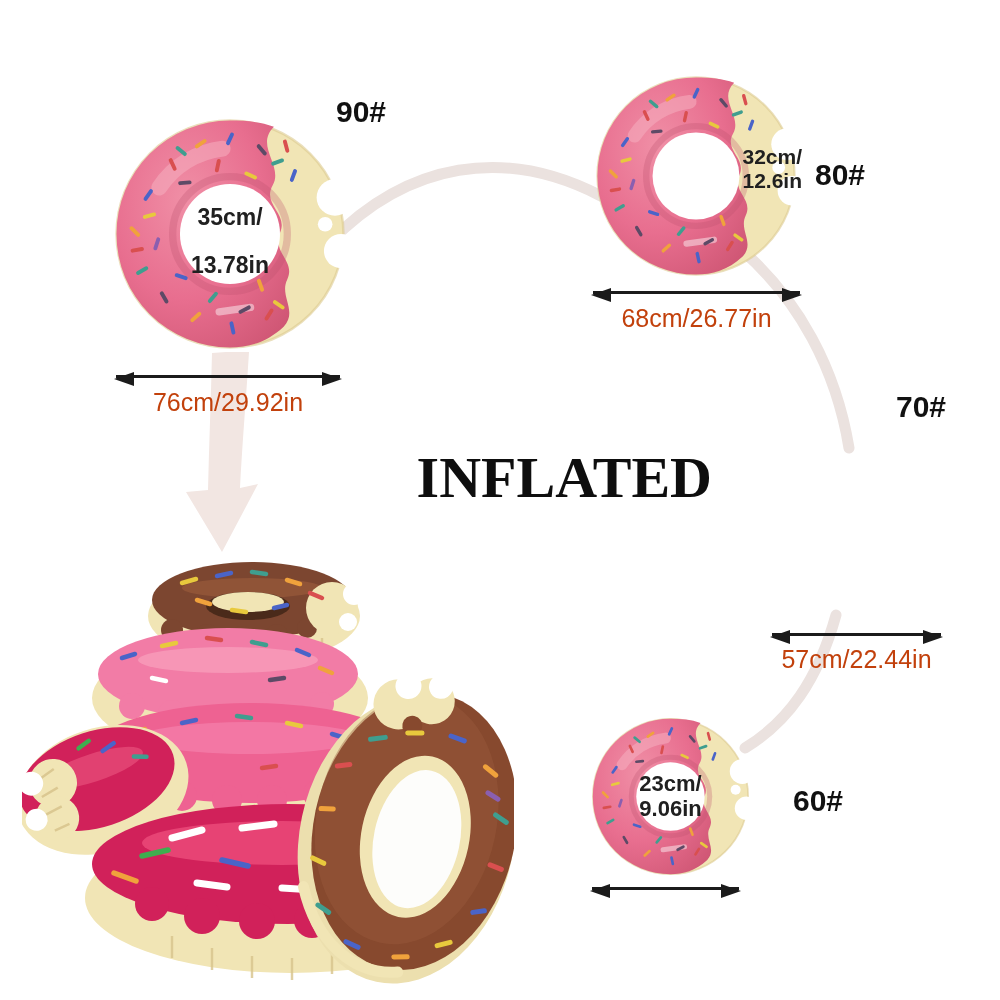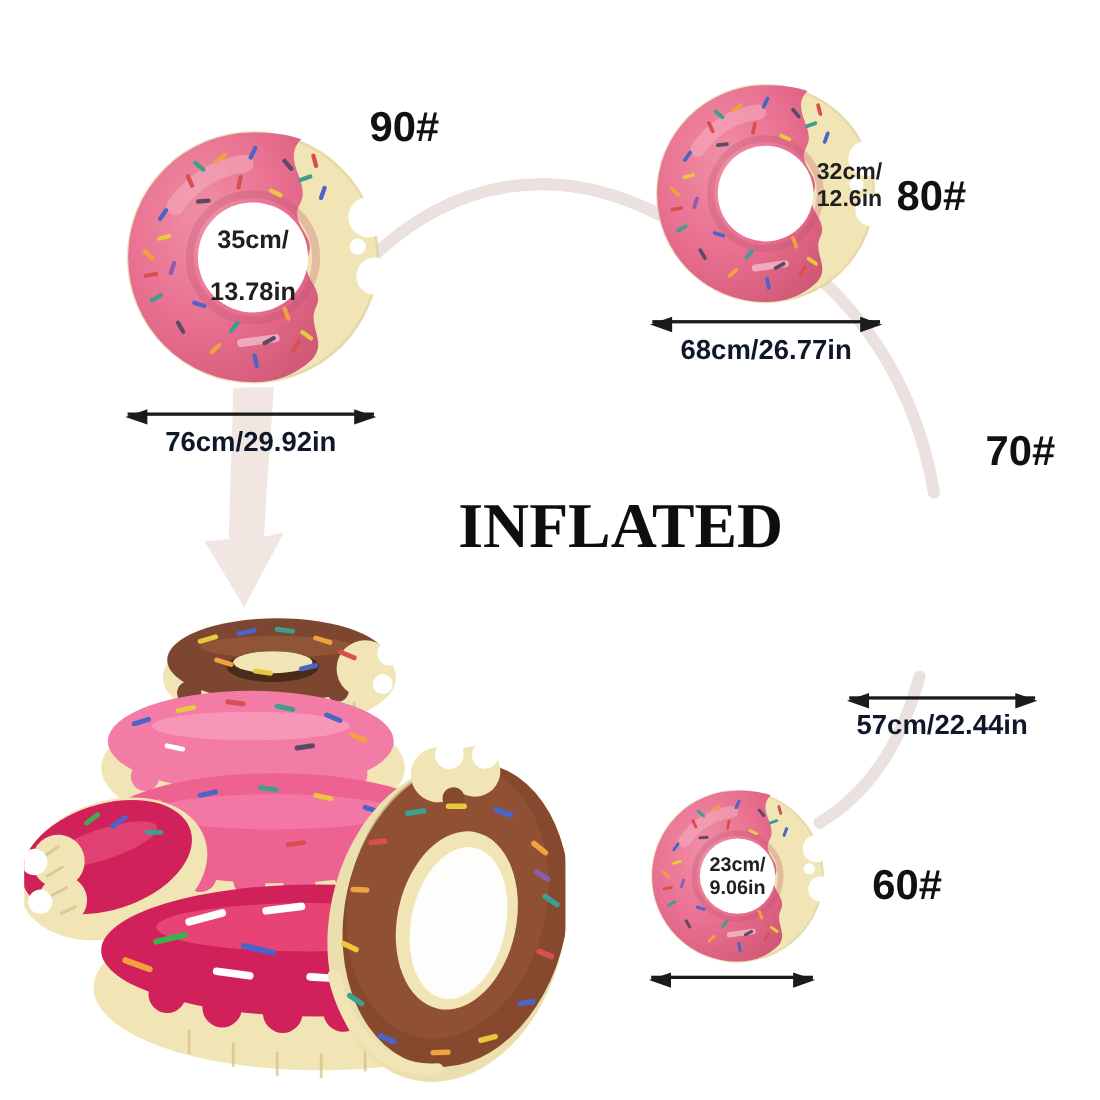--- a/index.html
+++ b/index.html
@@ -7,28 +7,28 @@
           font-family:"Liberation Sans",sans-serif;color:#1a1a1a;}
   .abs{position:absolute;}
   svg{display:block;}
   .donut-box{position:absolute;}
   .donut-box svg{width:100%;height:100%;}
   .hole-label{position:absolute;inset:0;display:flex;flex-direction:column;align-items:center;
               justify-content:center;font-weight:bold;text-align:center;line-height:1.12;color:#202020;}
   .d90 .hole-label{font-size:23px;padding-top:16px;gap:22px;}
   .d80 .hole-label{font-size:21px;padding-bottom:14px;align-items:flex-end;}
   .d70 .hole-label{font-size:19px;}
-  .d60 .hole-label{font-size:18px;}
-  .size-tag{position:absolute;font-weight:bold;font-size:38px;color:#111;}
+  .d60 .hole-label{font-size:22px;}
+  .size-tag{position:absolute;font-weight:bold;font-size:30px;color:#111;}
   .dim-arrow{position:absolute;height:0;border-top:3px solid #1b1b1b;}
   .dim-arrow::before,.dim-arrow::after{content:"";position:absolute;top:-6px;width:0;height:0;
       border-top:7.5px solid transparent;border-bottom:7.5px solid transparent;}
   .dim-arrow::before{left:-2px;border-right:20px solid #1b1b1b;}
   .dim-arrow::after{right:-2px;border-left:20px solid #1b1b1b;}
-  .dim-label{position:absolute;font-weight:bold;font-size:25px;color:#0f172a;text-align:center;}
+  .dim-label{position:absolute;font-weight:normal;font-size:25px;color:#c2410c;text-align:center;}
   #inflated{position:absolute;left:368px;top:444px;width:344px;text-align:right;
             font-family:"Liberation Serif",serif;font-weight:bold;font-size:58px;color:#0e0e0e;}
 </style>
 </head>
 <body>
 
 <div id="canvas">
 
   <svg width="0" height="0" style="position:absolute" aria-hidden="true">
     <defs>

